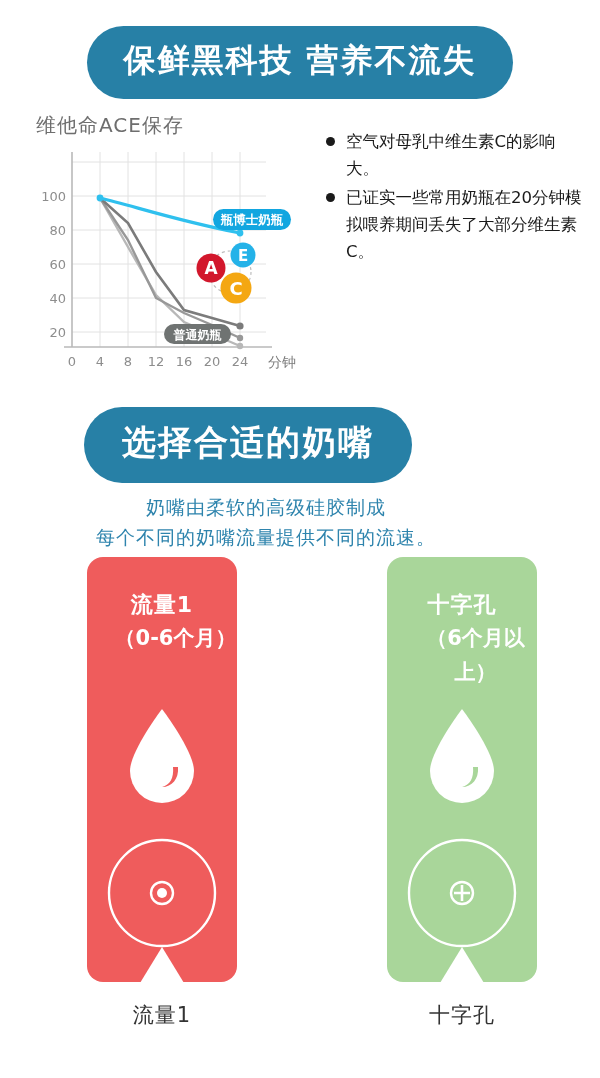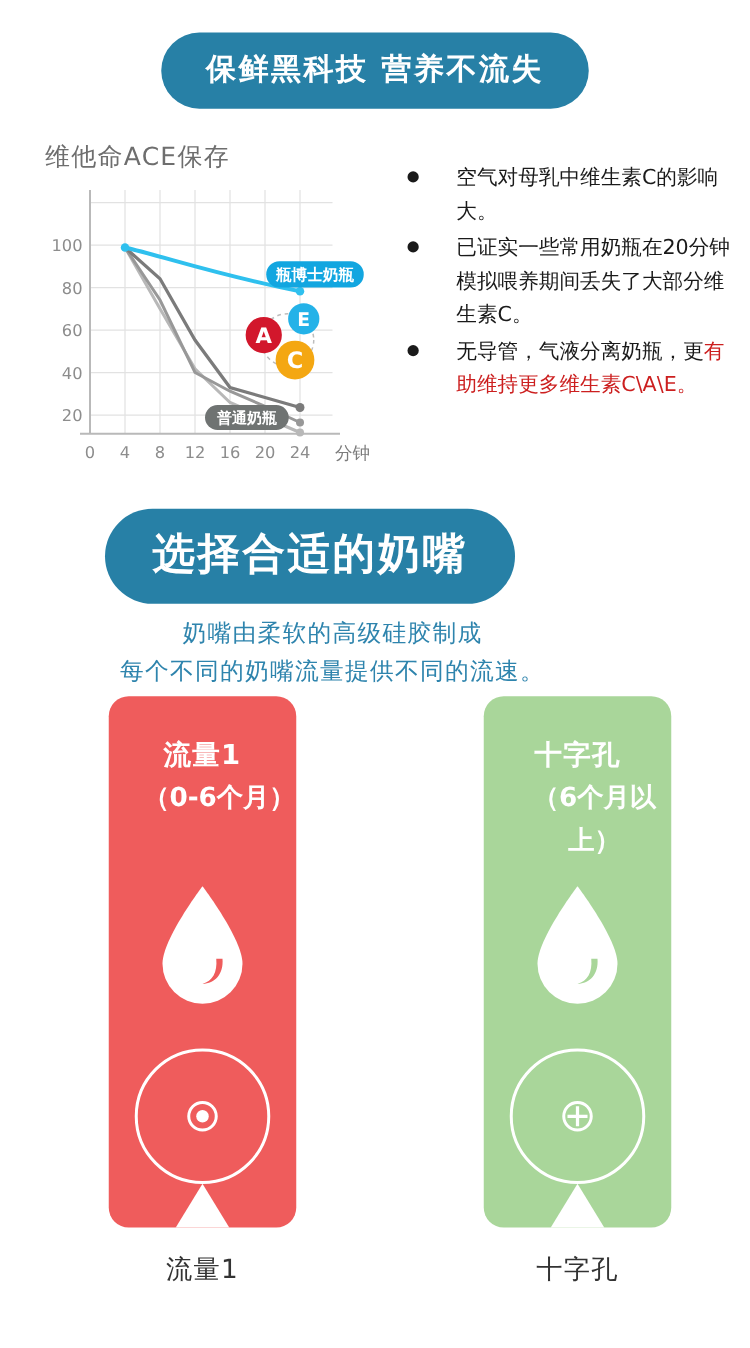--- a/index.html
+++ b/index.html
@@ -26,21 +26,21 @@
     background: #2780a6;
     border-radius: 40px;
     color: #ffffff;
     font-weight: bold;
     letter-spacing: 2px;
     display: inline-block;
     white-space: nowrap;
     text-align: center;
   }
   #banner-top-wrap { position: absolute; left: 0; top: 26px; width: 600px; }
-  #banner-top { font-size: 24px; padding: 13px 36px 16px 36px; }
+  #banner-top { font-size: 32px; padding: 13px 36px 16px 36px; }
   #banner-mid-wrap { position: absolute; left: 0; top: 407px; width: 496px; }
   #banner-mid { font-size: 34px; padding: 13px 38px 17px 38px; }
 
   
   #chart-block {
     position: absolute;
     left: 24px;
     top: 112px;
     width: 290px;
     height: 272px;
@@ -64,21 +64,20 @@
   #bullets {
     position: absolute;
     left: 326px;
     top: 128px;
     width: 262px;
   }
   .bullet-row {
     display: flex;
     align-items: flex-start;
     margin-bottom: 2px;
-    gap: 19px;
   }
   .bullet-dot {
     width: 9px;
     height: 9px;
     border-radius: 50%;
     background: #1a1a1a;
     flex: 0 0 auto;
     margin-top: 9px;
     margin-right: 11px;
   }
@@ -267,24 +266,20 @@
   <div class="bullet-row">
     <span class="bullet-dot"></span>
     <span class="bullet-text"><span>空气对母乳中维生素C的影响大。</span></span>
   </div>
 
   <div class="bullet-row">
     <span class="bullet-dot"></span>
     <span class="bullet-text"><span>已证实一些常用奶瓶在20分钟模拟喂养期间丢失了大部分维生素C。</span></span>
   </div>
 
-  <div class="bullet-row">
-    <span class="bullet-dot"></span>
-    <span class="bullet-text"><span>无导管，气液分离奶瓶，更</span><span class="hl-red">有助维持更多维生素C\A\E。</span></span>
-  </div>
 
 </div>
 
 <div id="banner-mid-wrap" class="banner-wrap">
   <div id="banner-mid" class="banner">选择合适的奶嘴</div>
 </div>
 
 <div id="subtitle">
   <div>奶嘴由柔软的高级硅胶制成</div>
   <div>每个不同的奶嘴流量提供不同的流速。</div>

